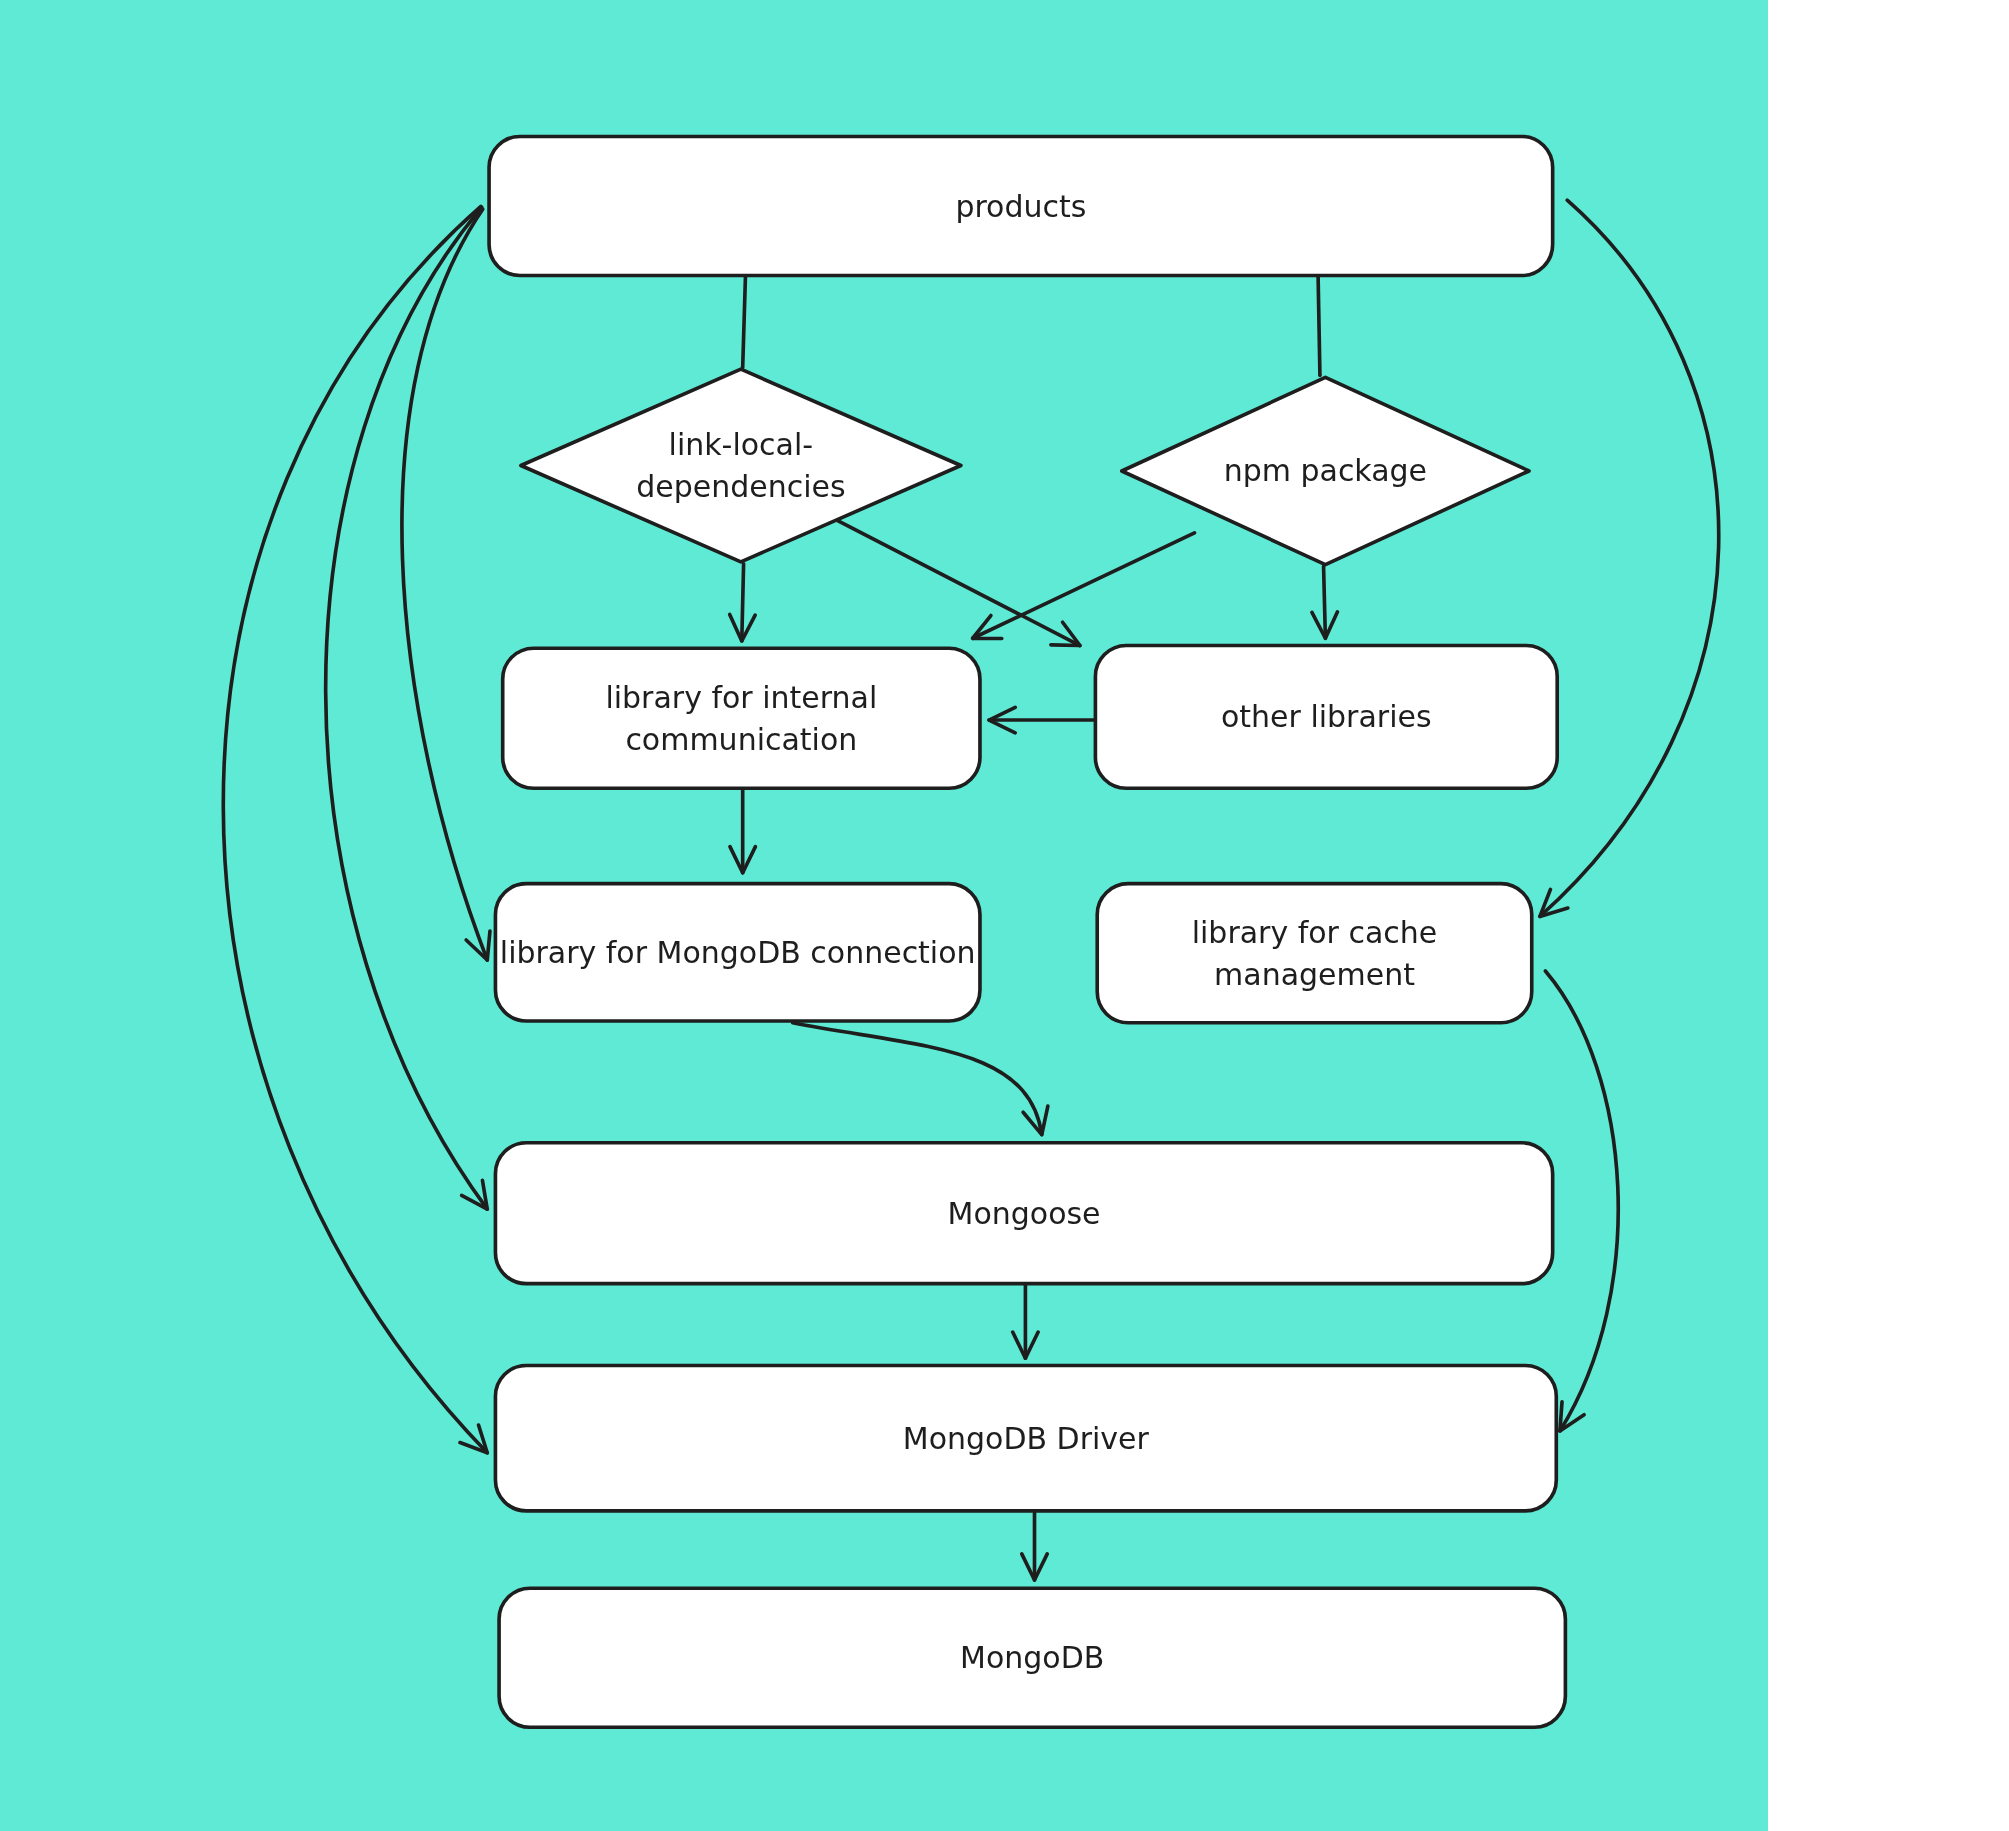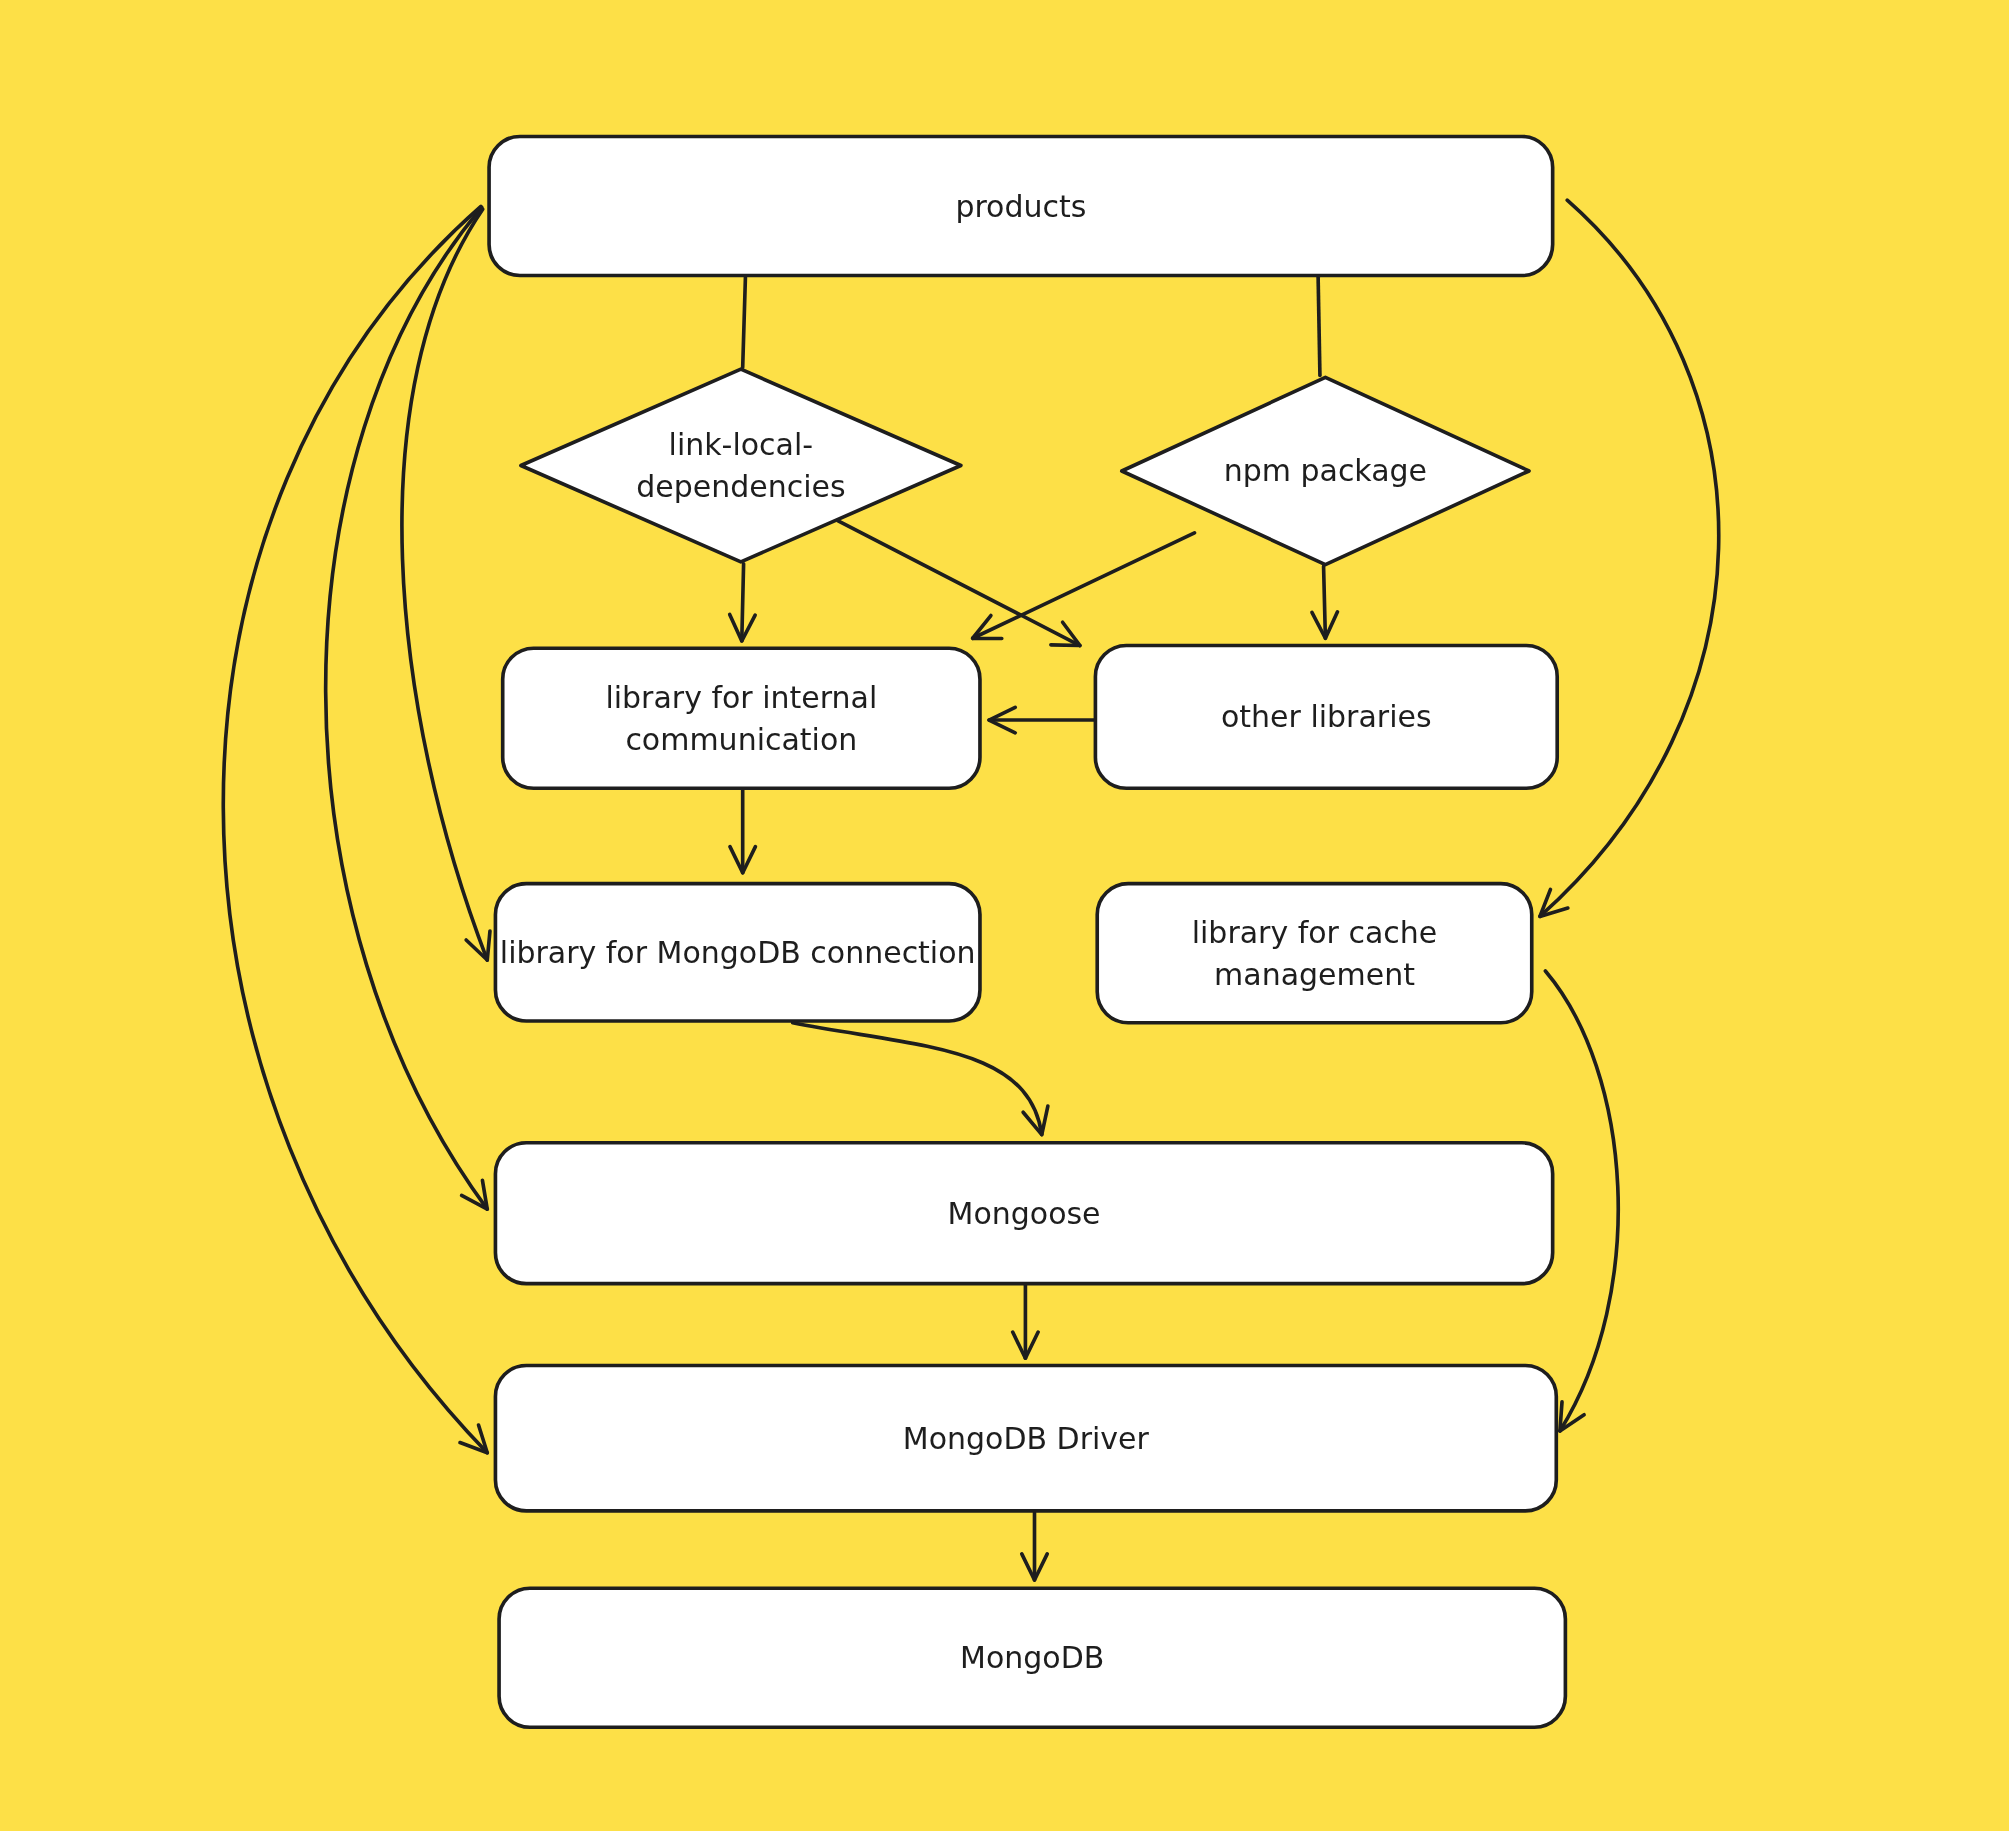--- a/index.html
+++ b/index.html
@@ -2,23 +2,23 @@
 <html style="font-size:14.5px"><head>
 <meta charset="utf-8">
 <style>
   html, body {
     margin: 0;
     padding: 0;
     background: #ffffff;
   }
   .stage {
     position: relative;
-    width: 2009px;
+    width: 1768px;
     height: 1831px;
-    background: #fde047;
+    background: #5eead4;
     overflow: hidden;
   }
   svg text {
     font-family: "DejaVu Sans", sans-serif;
     font-size: 33px;
     fill: #1e1e1e;
     text-anchor: middle;
   }
   svg .shape {
     fill: #ffffff;

